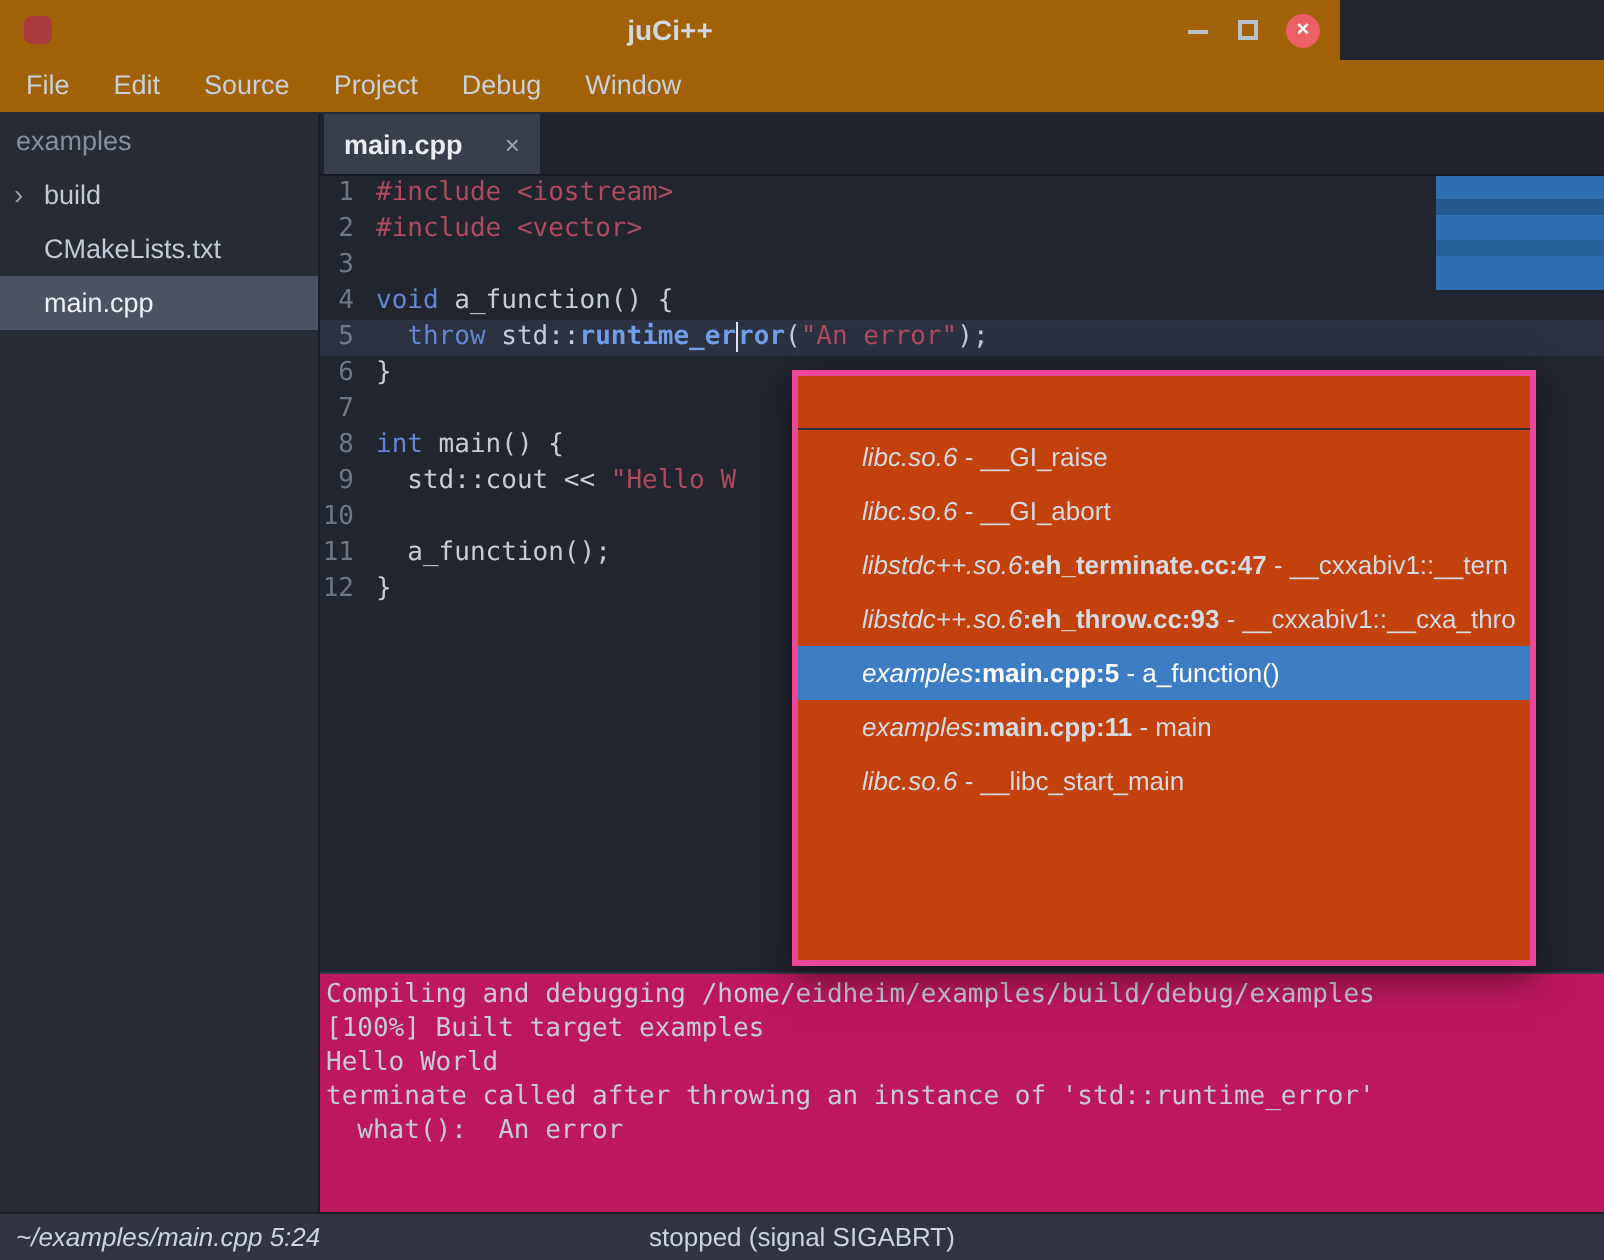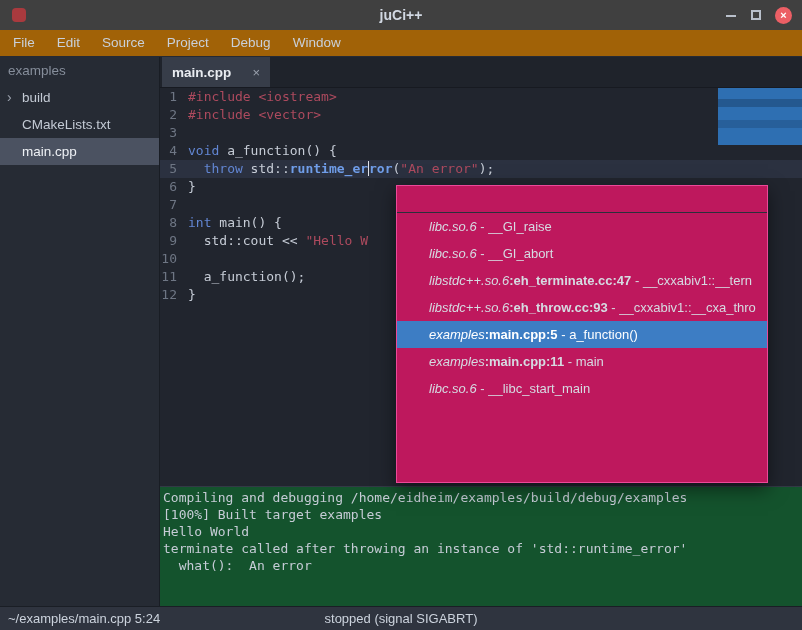--- a/index.html
+++ b/index.html
@@ -7,22 +7,22 @@
   body {
     position: relative;
     background: #21252e;
     font-family: "Liberation Sans", sans-serif;
     overflow: hidden;
     color: #c9d0da;
   }
 
   
   .titlebar {
-    position: absolute; left: 0; top: 0; width: 802px; height: 30px;
-    background: #404040;
+    position: absolute; left: 0; top: 0; width: 670px; height: 30px;
+    background: #a16207;
     display: flex; align-items: center; justify-content: center;
   }
   .app-icon {
     position: absolute; left: 12px; top: 8px;
     width: 14px; height: 14px; border-radius: 4px;
     background: #a93a3e;
   }
   .win-title { font-size: 14px; font-weight: bold; color: #d2d9e3; }
   .win-controls {
     position: absolute; right: 10px; top: 0; height: 30px;
@@ -91,48 +91,48 @@
     position: absolute; right: 0; top: 0; width: 84px; height: 57px;
     background: linear-gradient(180deg,
       #2e6fb2 0%, #2e6fb2 20%, #24588f 20%, #24588f 34%,
       #2e6fb2 34%, #2e6fb2 56%, #275f9a 56%, #275f9a 70%,
       #2e6fb2 70%, #2e6fb2 100%);
   }
 
   
   .popup {
     position: absolute; left: 396px; top: 185px; width: 372px; height: 298px;
-    background: #be185d; border: 1px solid #ec4899;
+    background: #c2410c; border: 3px solid #ec4899;
     box-shadow: 0 6px 18px rgba(0,0,0,0.5);
     z-index: 5; font-size: 13px; color: #d6dbe2; overflow: hidden;
   }
   .popup-header { height: 27px; border-bottom: 1px solid #2b303a; }
   .popup-row { height: 27px; line-height: 27px; padding-left: 32px;
     white-space: nowrap; overflow: hidden; }
   .popup-row .lib { font-style: italic; }
   .popup-row .loc { font-weight: bold; }
   .popup-row.selected { background: var(--accent-selection, #3d7dc4); color: #ffffff; }
 
   
   .terminal {
     position: absolute; left: 160px; top: 486px; width: 642px; height: 120px;
-    background: #14532d; border-top: 1px solid #333946;
+    background: #be185d; border-top: 1px solid #333946;
     font-family: "DejaVu Sans Mono", monospace; font-size: 13px;
     color: #c6ccd6; padding: 2px 3px; overflow: hidden;
   }
   .term-line { height: 17px; line-height: 17px; white-space: pre; }
 
   
   .statusbar {
     position: absolute; left: 0; top: 606px; width: 802px; height: 24px;
     background: #2f343f; border-top: 1px solid #1a1e25;
     display: flex; align-items: center; padding: 0 8px;
     font-size: 13px; color: #ccd3dd;
   }
-  .status-left { position: relative; z-index: 2; }
+  .status-left { position: relative; z-index: 2; font-style: italic; }
   .status-center { position: absolute; left: 0; right: 0; text-align: center; z-index: 1; }
 </style>
 </head>
 <body>
 
 <div class="titlebar">
   <span class="app-icon"></span>
   <span class="win-title">juCi++</span>
   <div class="win-controls">
     <span class="wc wc-min"></span>

